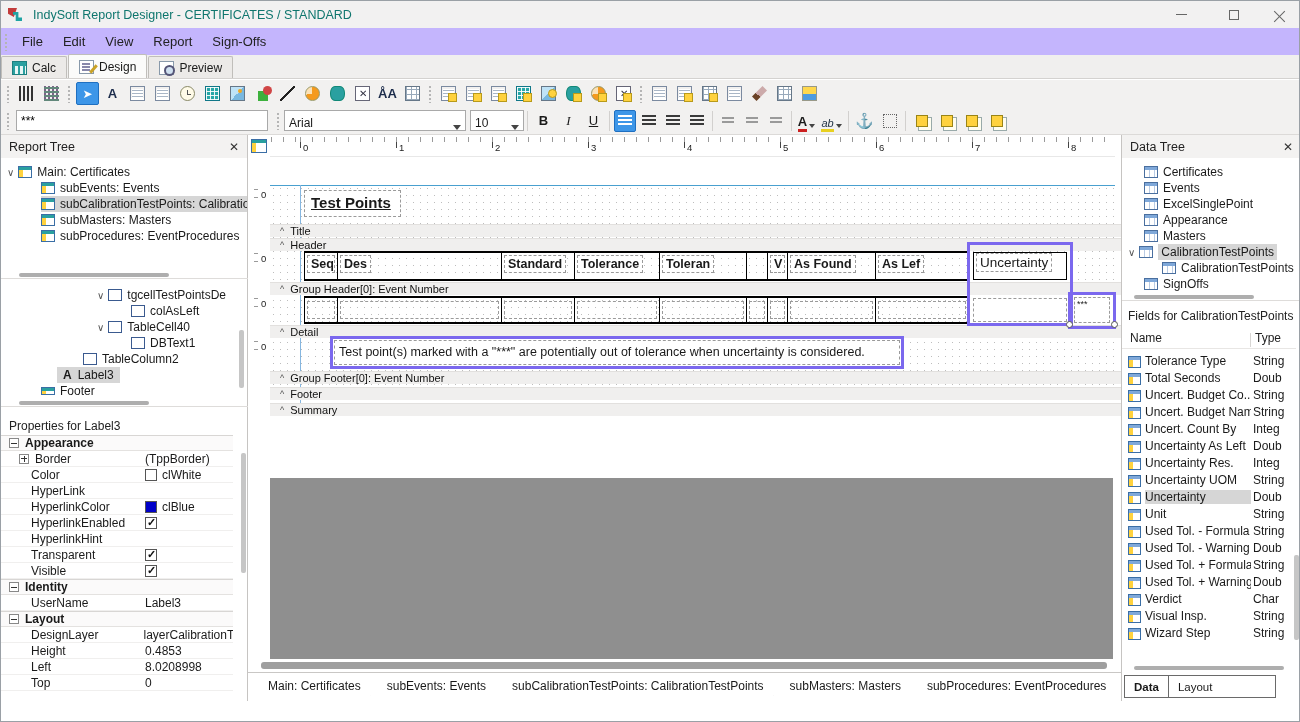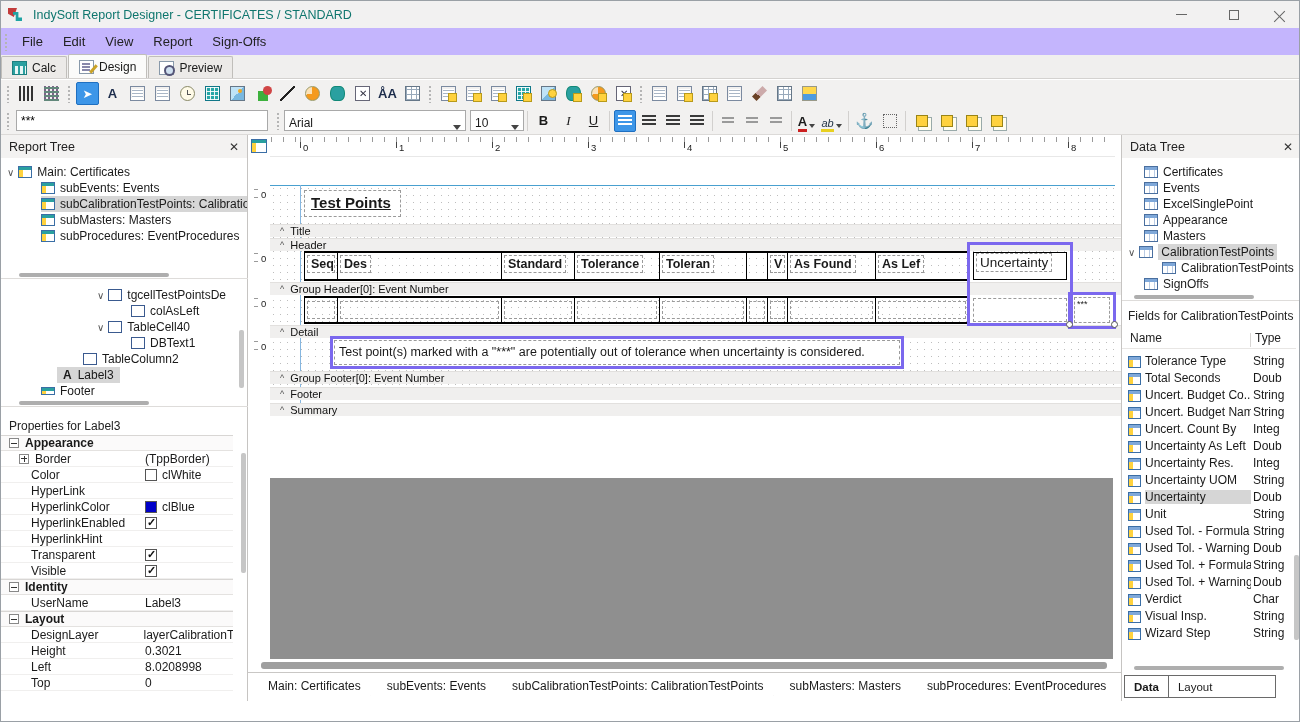--- a/index.html
+++ b/index.html
@@ -494,21 +494,21 @@
     <div class="prow hdr" style="top:476px">
       <span class="pm"></span>
       <span>Layout</span>
     </div>
     <div class="prow" style="top:492px">
       <span class="lab">DesignLayer</span>
       <span class="val">layerCalibrationT</span>
     </div>
     <div class="prow" style="top:508px">
       <span class="lab">Height</span>
-      <span class="val">0.3021</span>
+      <span class="val">0.4853</span>
     </div>
     <div class="prow" style="top:524px">
       <span class="lab">Left</span>
       <span class="val">8.0208998</span>
     </div>
     <div class="prow" style="top:540px">
       <span class="lab">Top</span>
       <span class="val">0</span>
     </div>
     <div class="vscroll-thumb" style="left:240px; top:318px; height:120px"></div>

